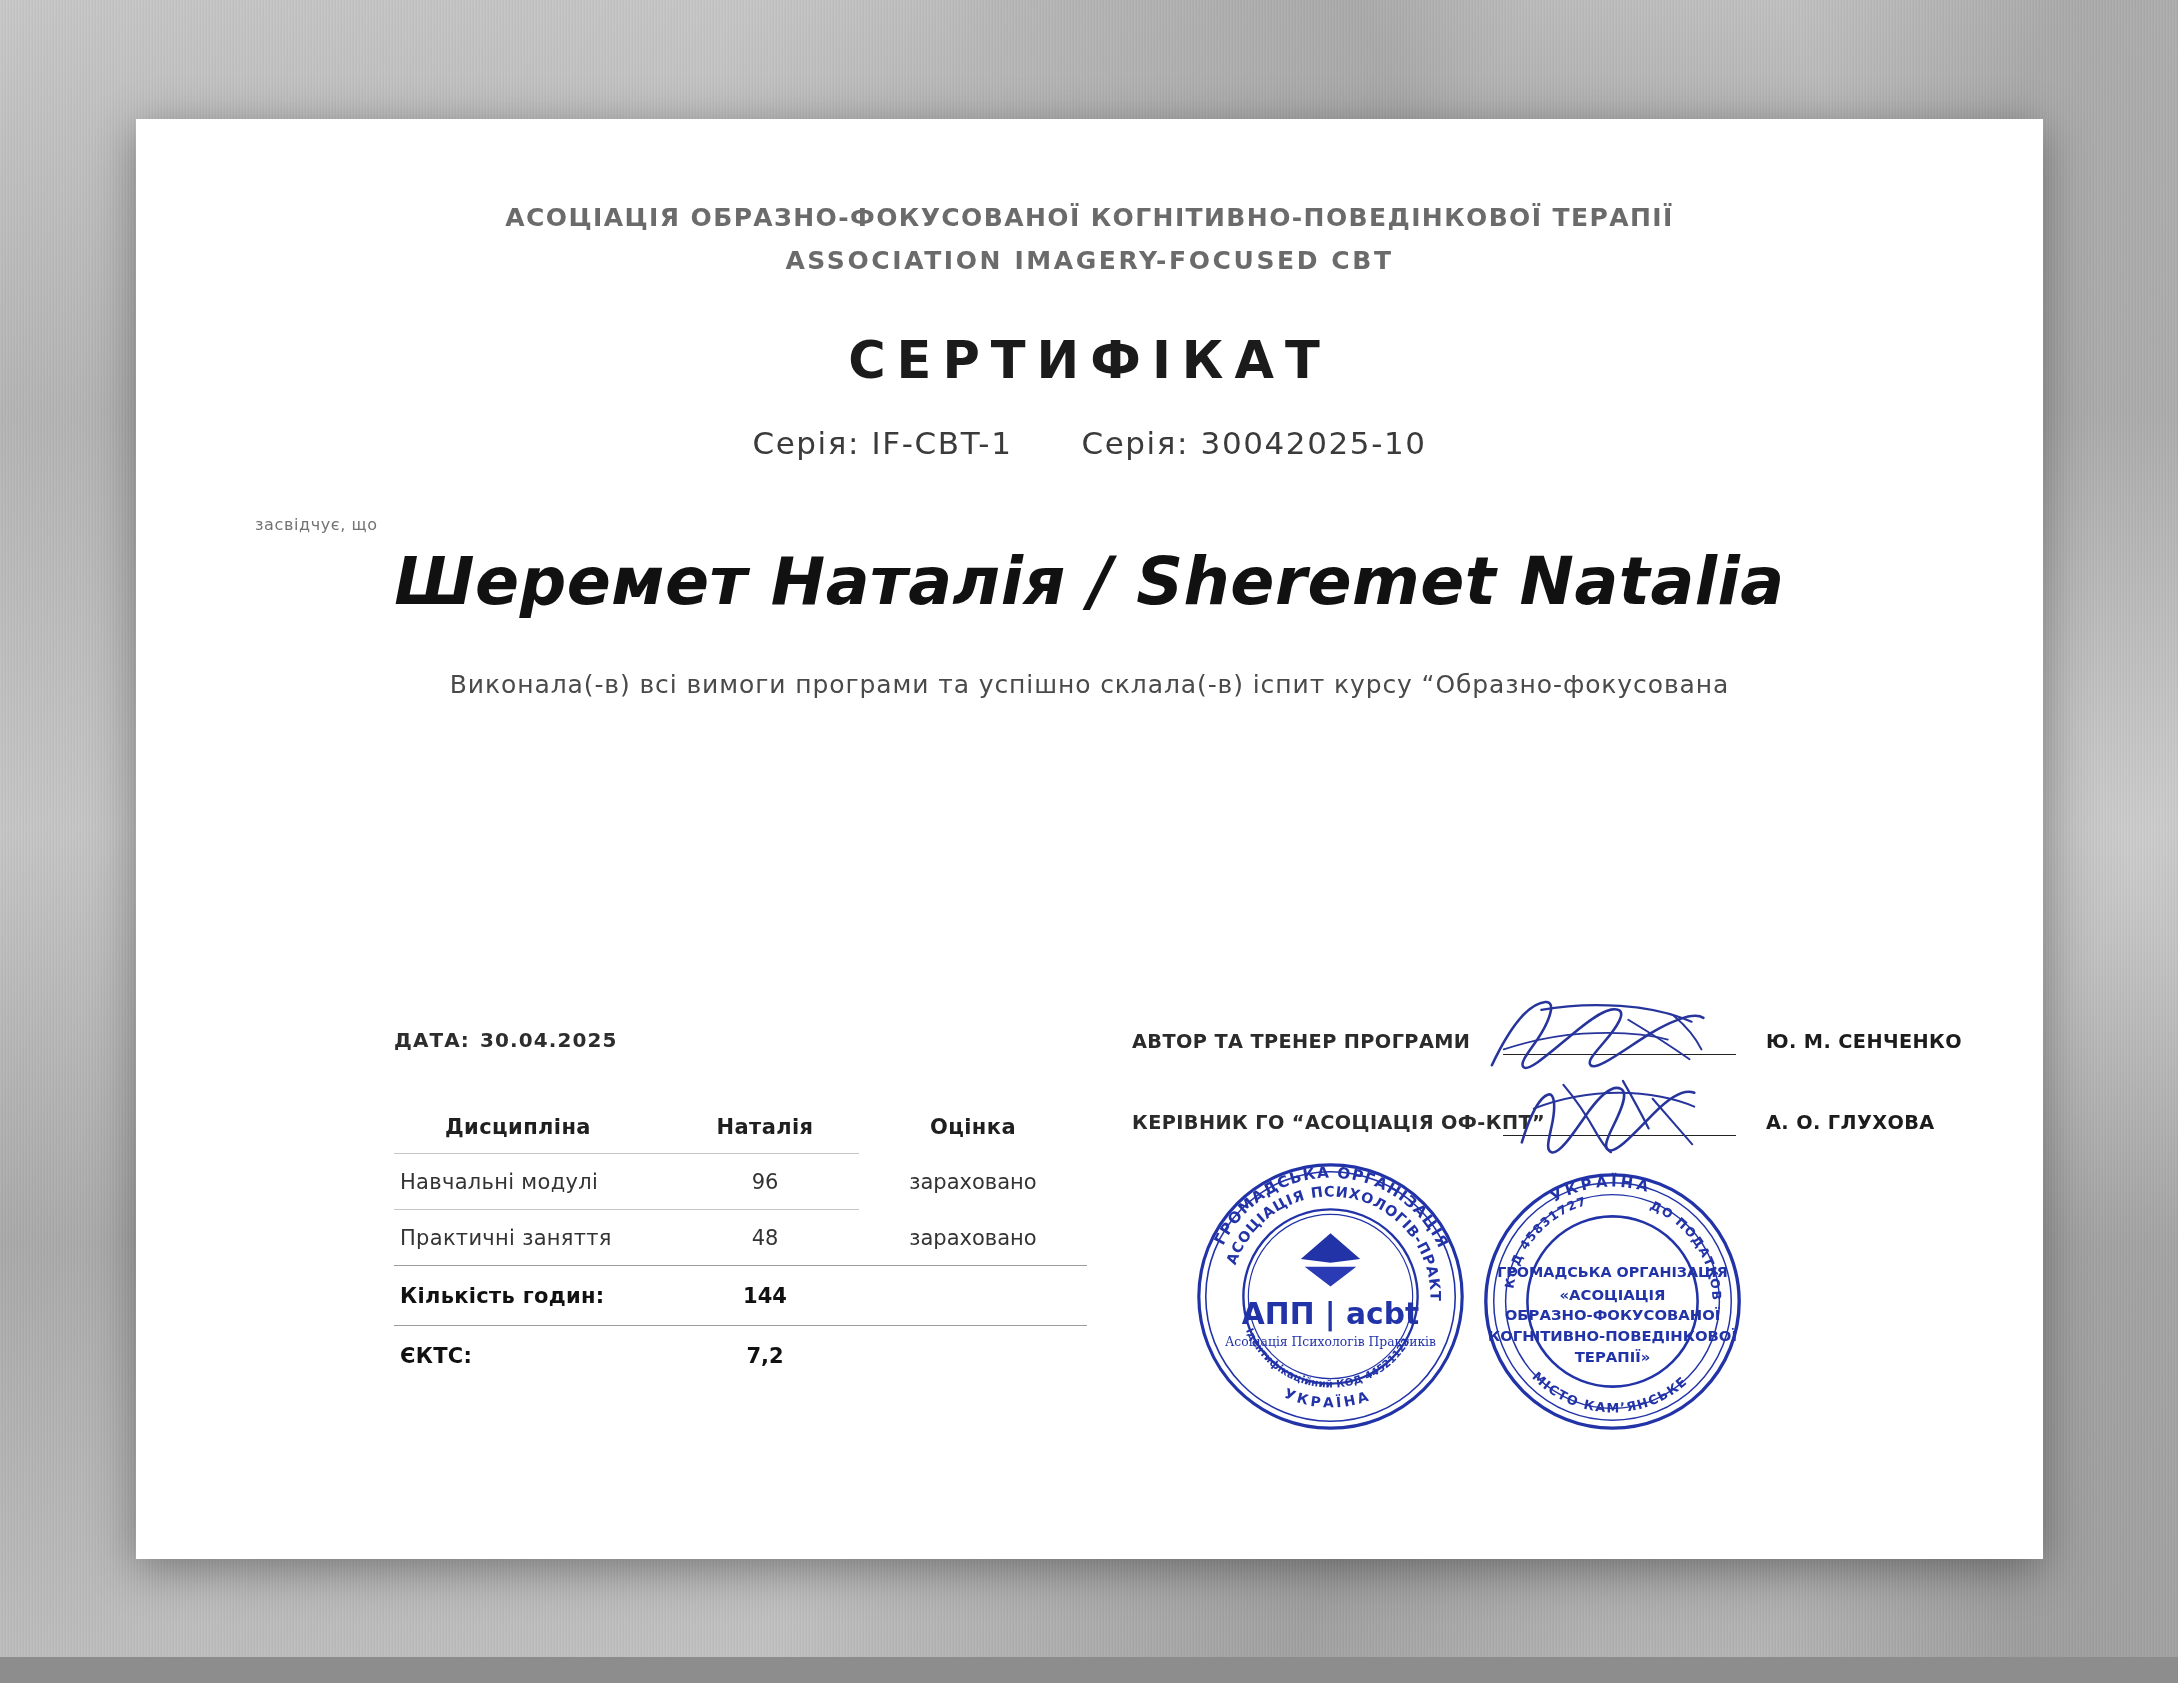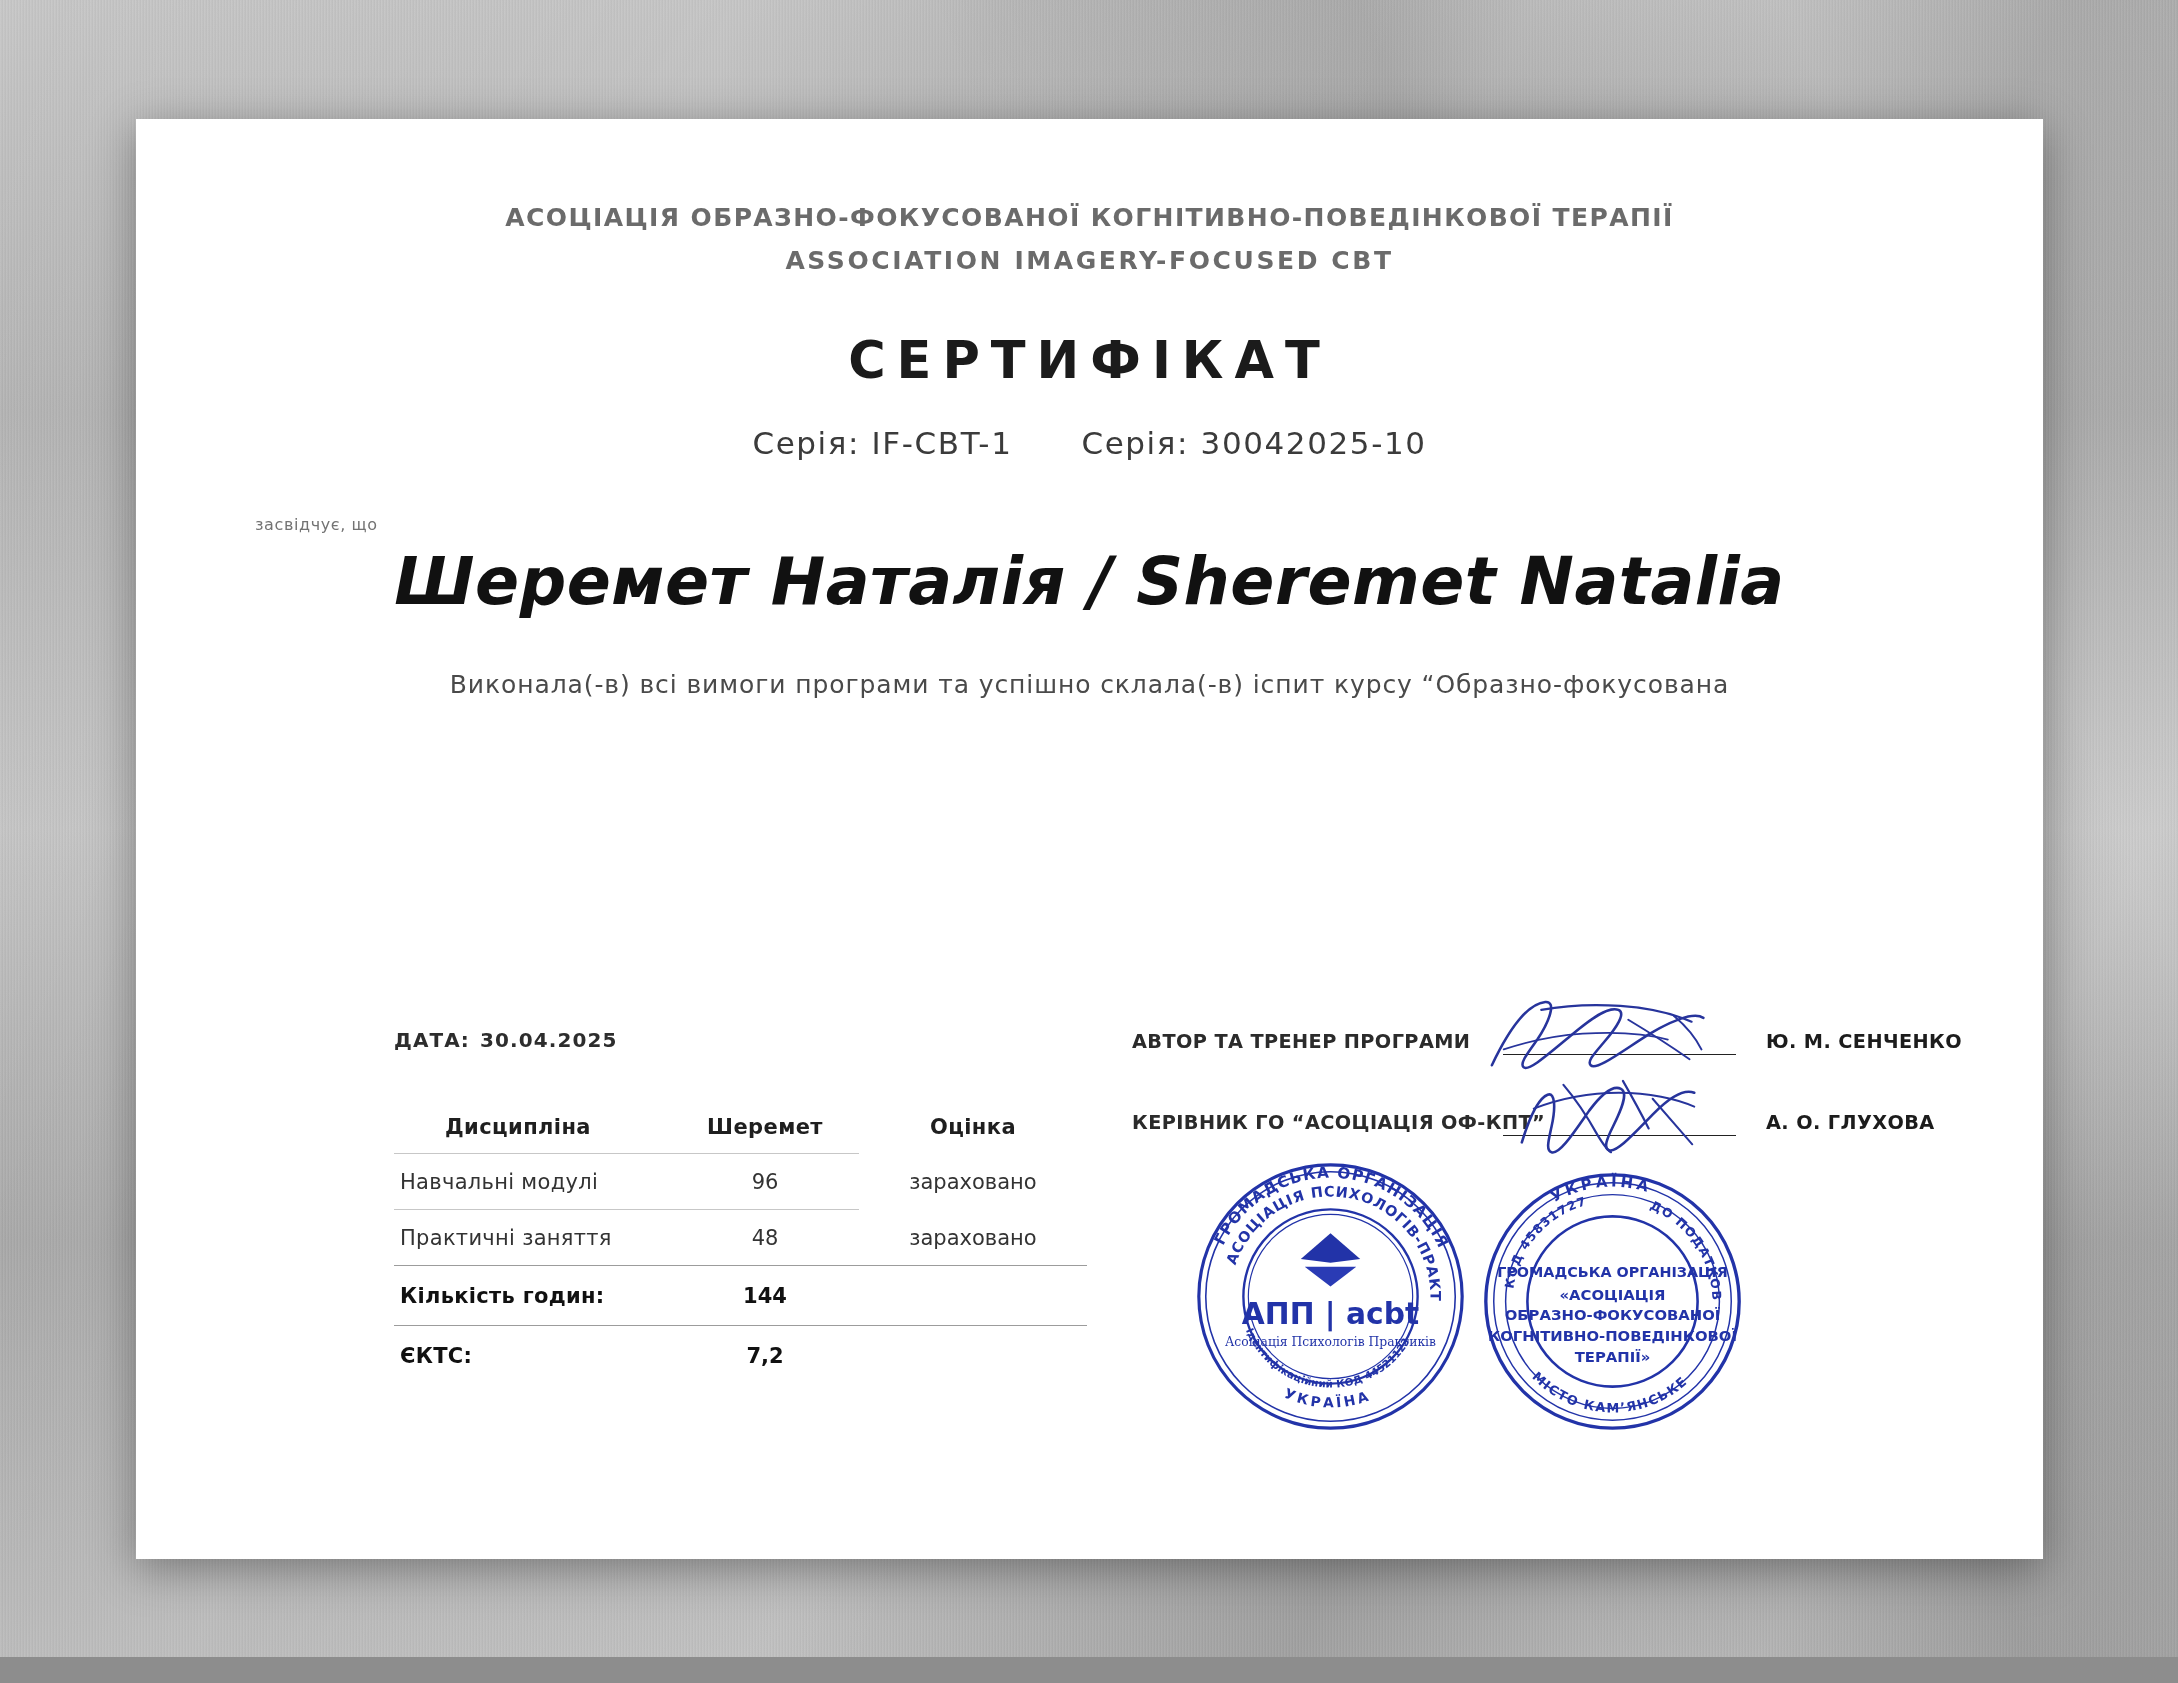--- a/index.html
+++ b/index.html
@@ -302,21 +302,21 @@
       <div class="lower">
 
         <div class="date-line">
           <span>ДАТА:</span><span class="dval">30.04.2025</span>
         </div>
 
         <table class="table">
           <thead>
             <tr>
               <th class="c-disc">Дисципліна</th>
-              <th class="c-hours">Шеремет</th>
+              <th class="c-hours">Наталія</th>
               <th class="c-grade">Оцінка</th>
             </tr>
           </thead>
           <tbody>
             <tr class="row-line">
               <td class="c-disc">Навчальні модулі</td>
               <td class="c-hours">96</td>
               <td class="c-grade nb">зараховано</td>
             </tr>
             <tr class="row-line">

